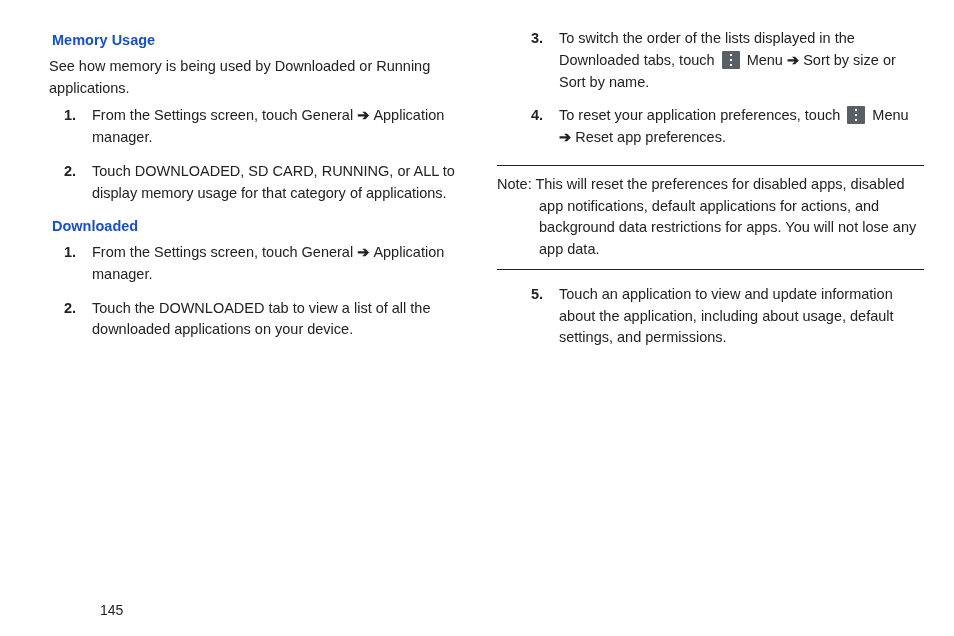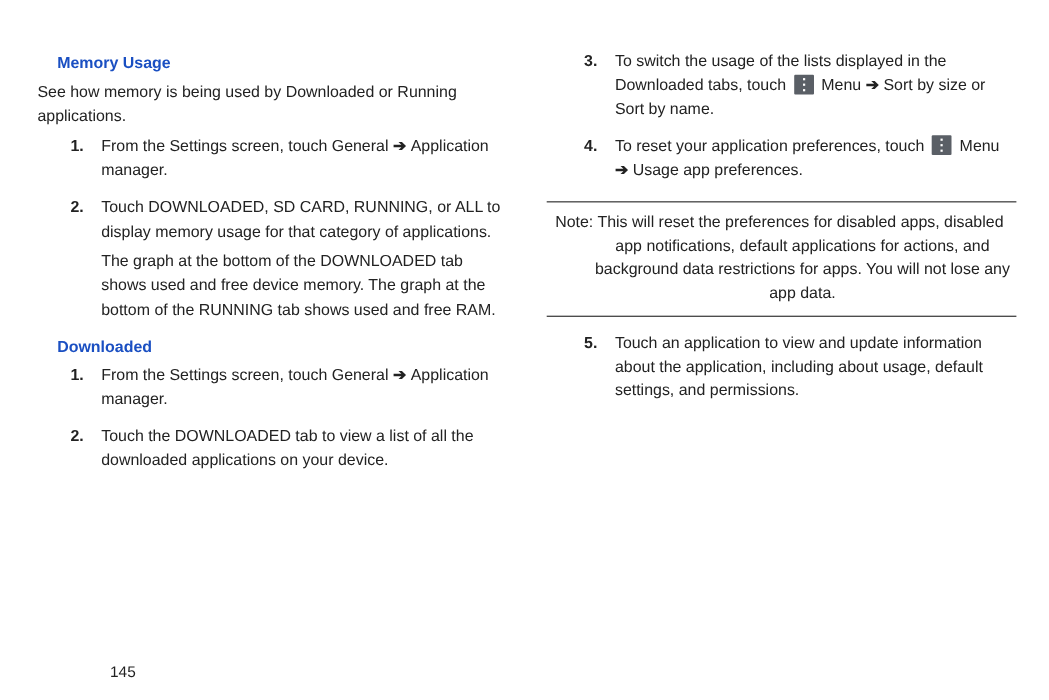--- a/index.html
+++ b/index.html
@@ -7,39 +7,39 @@
     padding: 0;
     width: 954px;
     height: 636px;
     font-family: Arial, Helvetica, sans-serif;
     color: #222;
     background: #fff;
     position: relative;
   }
   .page {
     display: flex;
-    padding: 46px 30px 10px 30px;
+    padding: 28px 30px 10px 30px;
     gap: 40px;
     box-sizing: border-box;
     width: 100%;
   }
   .col {
     flex: 1;
     font-size: 14.5px;
     line-height: 1.5;
   }
   .subheading {
     color: #1a4fc2;
     font-family: Arial, Helvetica, sans-serif;
     font-weight: bold;
     font-size: 14.5px;
     margin: 2px 0 4px 22px;
   }
   .intro {
-    margin: 2px 0 6px 4px;
+    margin: 2px 0 6px 19px;
   }
   .ol {
     list-style: none;
     padding: 0;
     margin: 0 0 0 34px;
   }
   .ol > li {
     display: flex;
     margin-bottom: 6px;
   }
@@ -73,21 +73,20 @@
     width: 2px;
     height: 2px;
     background: #fff;
     box-shadow: 0 5px 0 #fff, 0 10px 0 #fff;
   }
   .note-box {
     border-top: 1.5px solid #222;
     border-bottom: 1.5px solid #222;
     padding: 8px 4px 8px 0;
     margin: 10px 0 14px 0;
-    text-align: center;
   }
   .note-box .note-body {
     margin-left: 42px;
     text-indent: -42px;
   }
   .page-number {
     position: absolute;
     bottom: 18px;
     left: 100px;
     font-size: 14px;
@@ -112,21 +111,20 @@
             <span>From the </span><span class="b">Settings</span><span> screen, touch </span><span class="b">General</span><span class="arrow"> ➔ </span><span class="b">Application manager</span><span>.</span>
           </p>
         </div>
       </li>
       <li>
         <span class="num">2.</span>
         <div class="li-body">
           <p>
             <span>Touch </span><span class="b">DOWNLOADED</span><span>, </span><span class="b">SD CARD</span><span>, </span><span class="b">RUNNING</span><span>, or </span><span class="b">ALL</span><span> to display memory usage for that category of applications.</span>
           </p>
-          <p>The graph at the bottom of the DOWNLOADED tab shows used and free device memory. The graph at the bottom of the RUNNING tab shows used and free RAM.</p>
         </div>
       </li>
     </ol>
 
     <div class="subheading">Downloaded</div>
 
     <ol class="ol">
       <li>
         <span class="num">1.</span>
         <div class="li-body">
@@ -145,29 +143,29 @@
       </li>
     </ol>
   </div>
 
   <div class="col">
     <ol class="ol">
       <li>
         <span class="num">3.</span>
         <div class="li-body">
           <p>
-            <span>To switch the usage of the lists displayed in the Downloaded tabs, touch </span><span class="menu-icon"></span> <span class="b">Menu</span><span class="arrow"> ➔ </span><span class="b">Sort by size</span><span> or </span><span class="b">Sort by name</span><span>.</span>
+            <span>To switch the order of the lists displayed in the Downloaded tabs, touch </span><span class="menu-icon"></span> <span class="b">Menu</span><span class="arrow"> ➔ </span><span class="b">Sort by size</span><span> or </span><span class="b">Sort by name</span><span>.</span>
           </p>
         </div>
       </li>
       <li>
         <span class="num">4.</span>
         <div class="li-body">
           <p>
-            <span>To reset your application preferences, touch </span><span class="menu-icon"></span> <span class="b">Menu</span><span class="arrow"> ➔ </span><span class="b">Usage app preferences</span><span>.</span>
+            <span>To reset your application preferences, touch </span><span class="menu-icon"></span> <span class="b">Menu</span><span class="arrow"> ➔ </span><span class="b">Reset app preferences</span><span>.</span>
           </p>
         </div>
       </li>
     </ol>
 
     <div class="note-box">
       <div class="note-body">
         <span class="b">Note:</span><span> This will reset the preferences for disabled apps, disabled app notifications, default applications for actions, and background data restrictions for apps. You will not lose any app data.</span>
       </div>
     </div>

